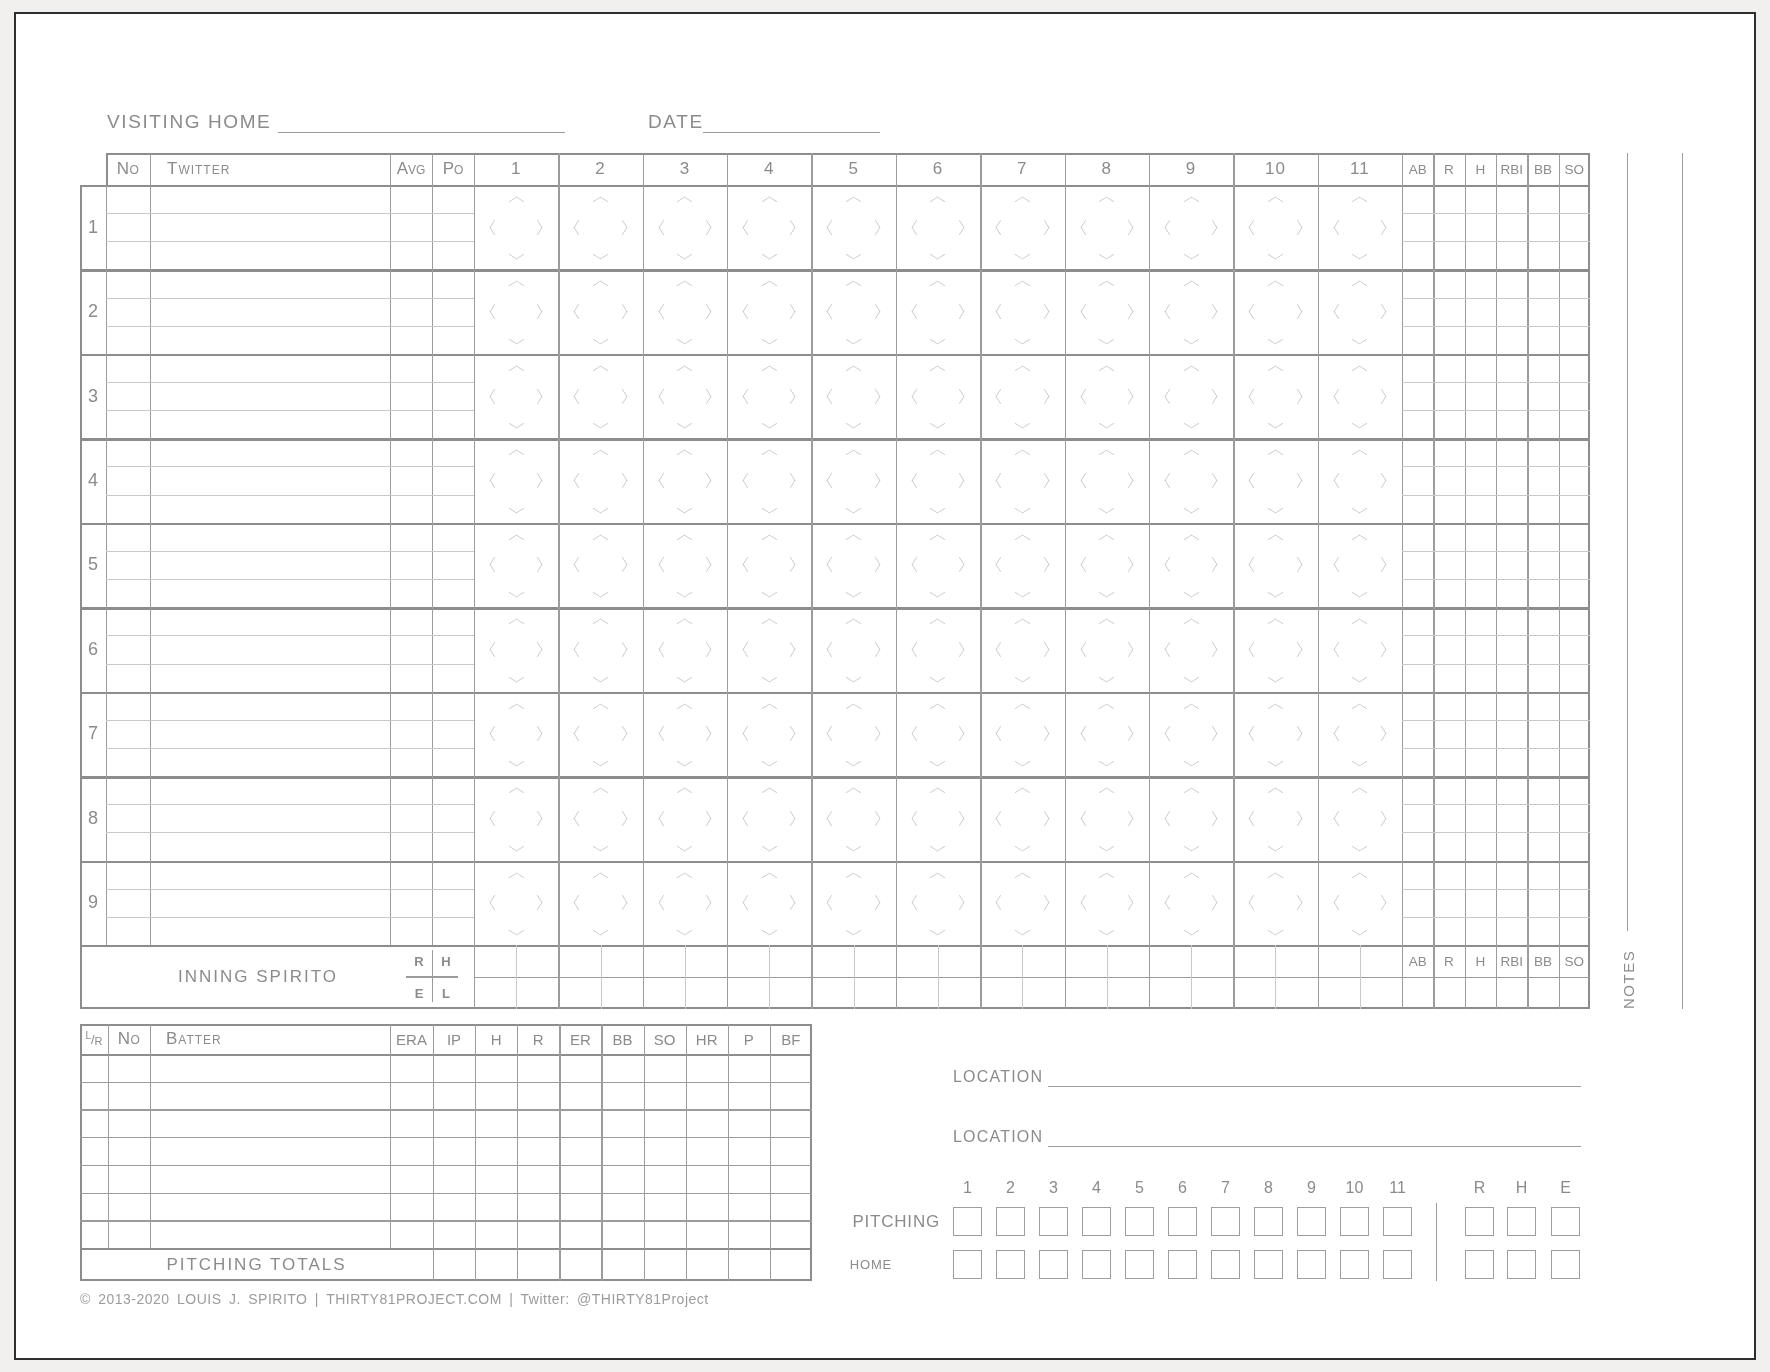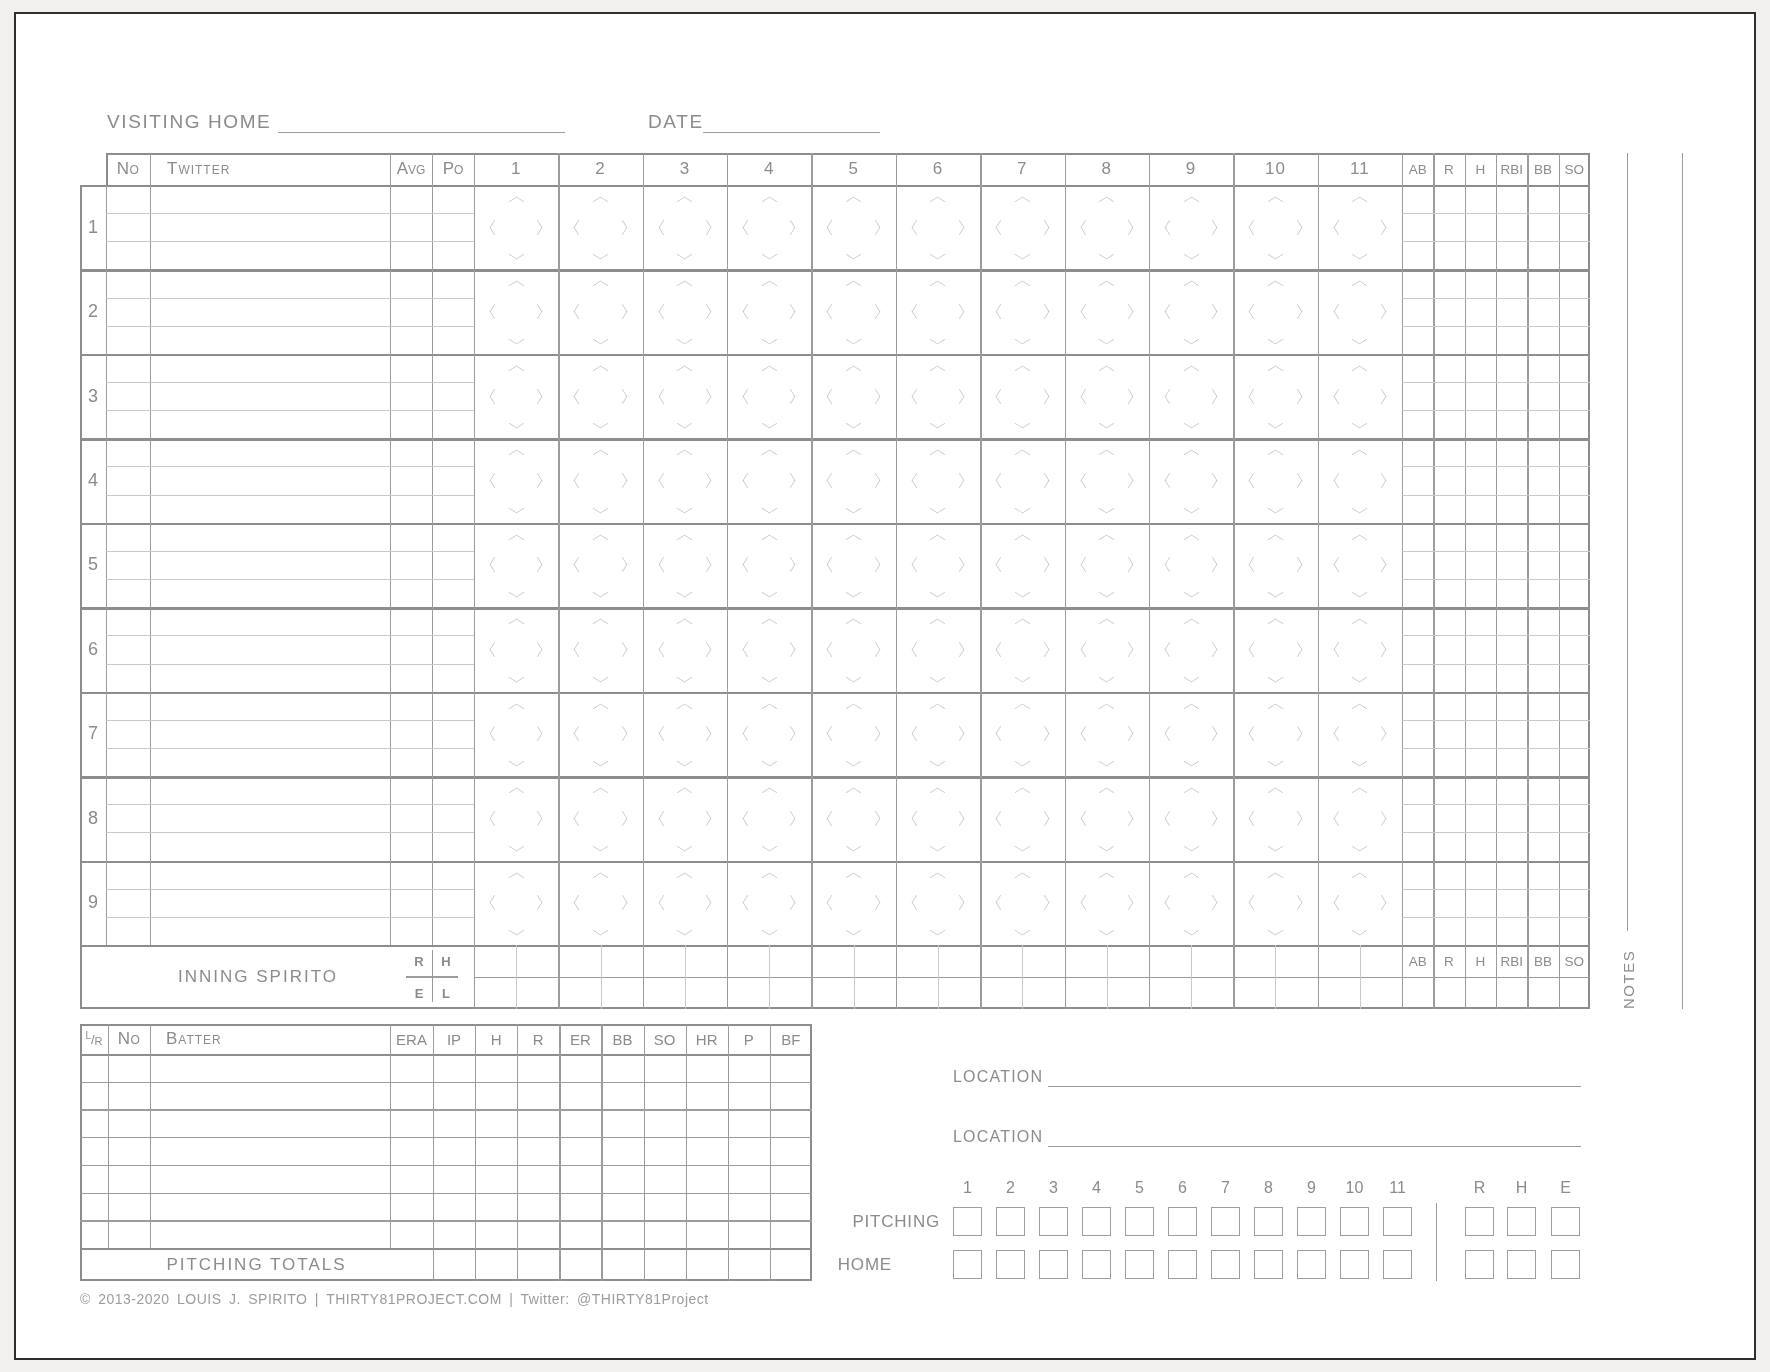--- a/index.html
+++ b/index.html
@@ -52,21 +52,21 @@
 <div class="ln" style="left:1682px;top:153px;width:1.4px;height:856px"></div>
 
 <div class="t tc" style="left:80px;top:1248px;width:353px;height:34px;font-size:17px;letter-spacing:2px">PITCHING TOTALS</div>
 
 <div class="t" style="left:953px;top:1069px;height:16px;font-size:16px;letter-spacing:1.2px">LOCATION</div>
 <div class="ln" style="left:1048px;top:1086px;width:533px;height:1.4px"></div>
 <div class="t" style="left:953px;top:1129px;height:16px;font-size:16px;letter-spacing:1.2px">LOCATION</div>
 <div class="ln" style="left:1048px;top:1146px;width:533px;height:1.4px"></div>
 
 <div class="t tr" style="left:828px;top:1207px;width:112px;height:29px;font-size:17px;letter-spacing:.8px">PITCHING</div>
-<div class="t tr" style="left:780px;top:1250px;width:112px;height:29px;font-size:17px;letter-spacing:.8px">HOME</div>
+<div class="t tr" style="left:780px;top:1250px;width:112px;height:29px;font-size:13px;letter-spacing:.8px">HOME</div>
 
 <div class="t" style="left:80px;top:1290px;height:18px;font-size:14px;letter-spacing:.5px;word-spacing:3px;color:#9c9c9c">© 2013-2020 LOUIS J. SPIRITO | THIRTY81PROJECT.COM | Twitter: @THIRTY81Project</div>
 
 <div class="ln2" style="left: 106px; top: 153px; width: 1484px; height: 2.4px;"></div>
 <div class="ln2" style="left: 80px; top: 185px; width: 1510px; height: 2.4px;"></div>
 <div class="ln2" style="left: 80px; top: 269.444px; width: 1510px; height: 2.4px;"></div>
 <div class="ln2" style="left: 80px; top: 353.889px; width: 1510px; height: 2.4px;"></div>
 <div class="ln2" style="left: 80px; top: 438.333px; width: 1510px; height: 2.4px;"></div>
 <div class="ln2" style="left: 80px; top: 522.778px; width: 1510px; height: 2.4px;"></div>
 <div class="ln2" style="left: 80px; top: 607.222px; width: 1510px; height: 2.4px;"></div>

